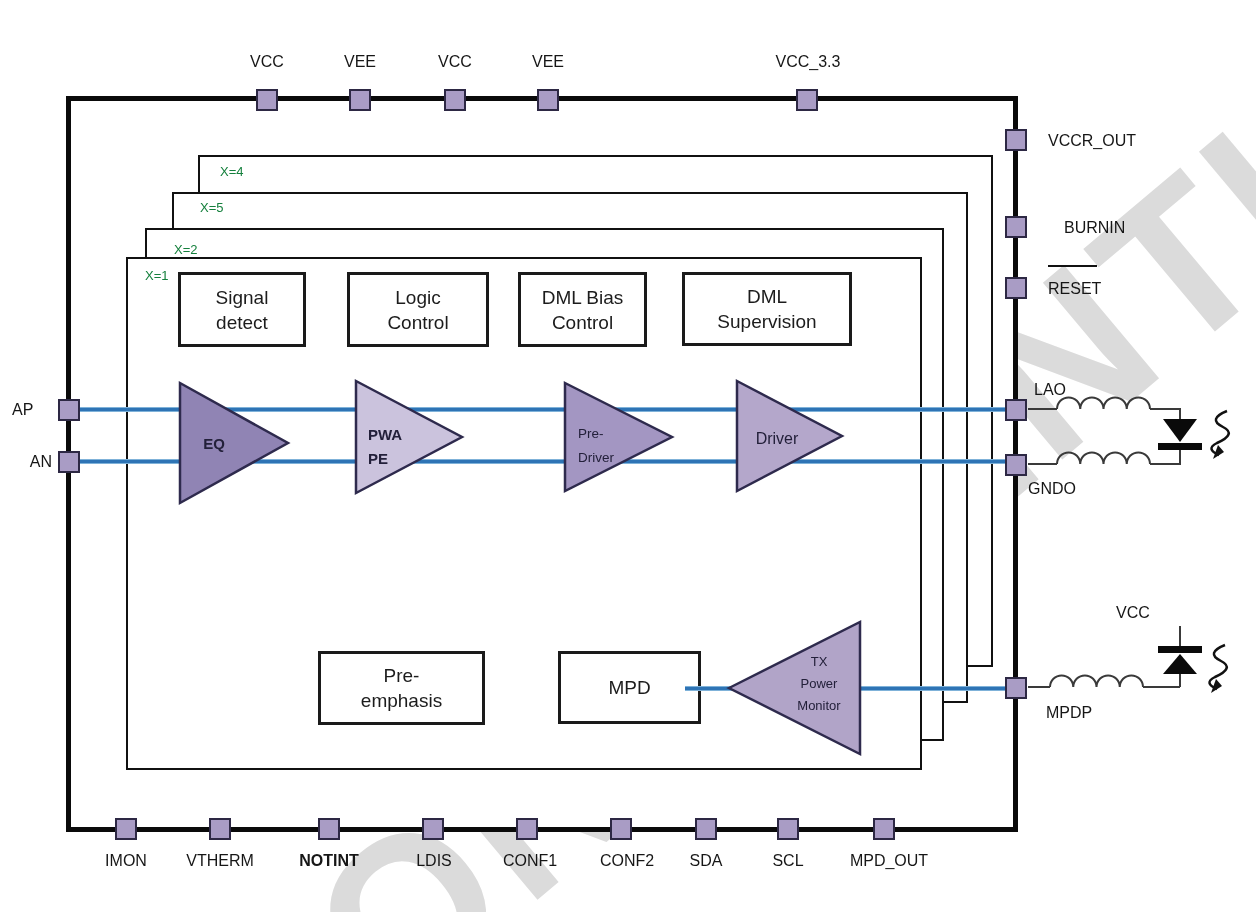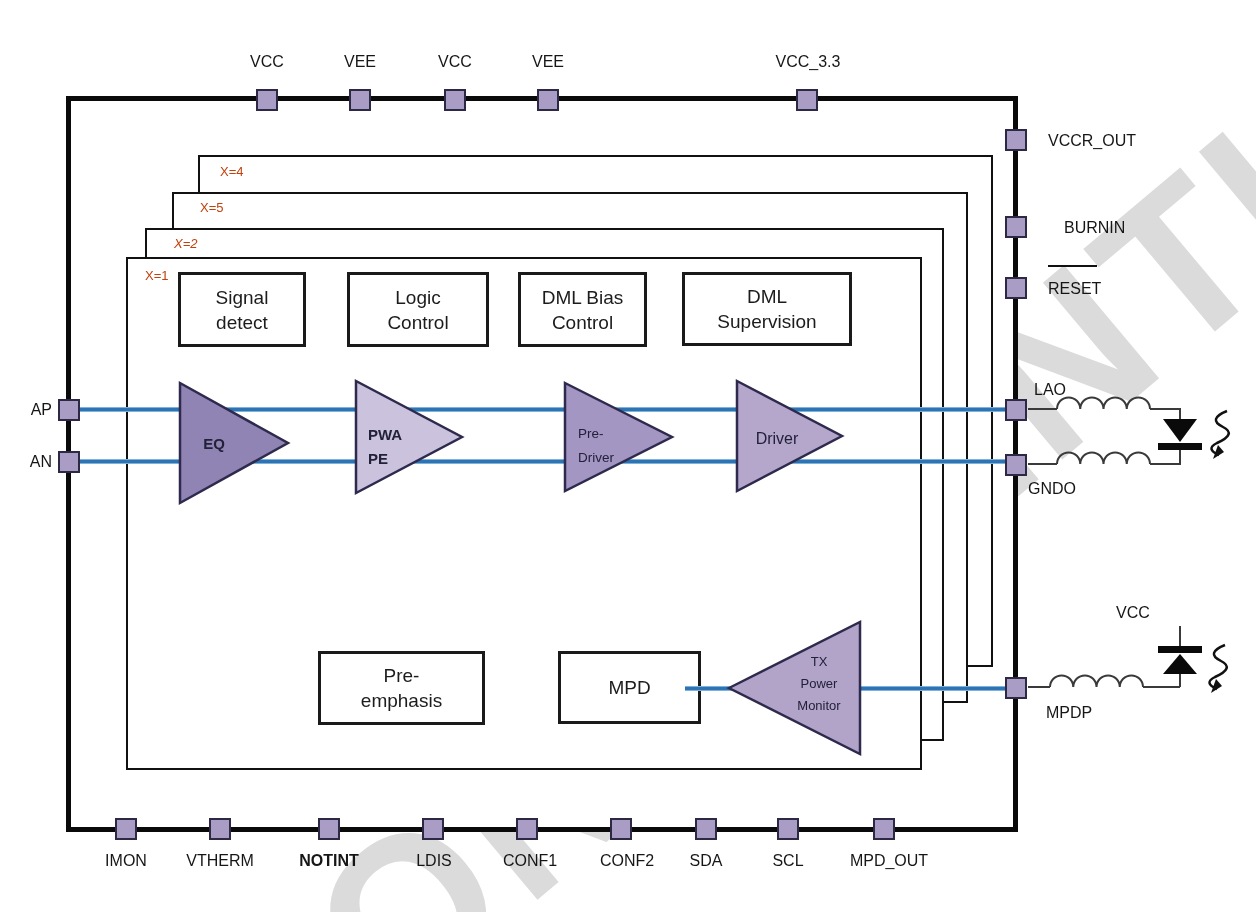--- a/index.html
+++ b/index.html
@@ -12,21 +12,21 @@
              font-size:215px;font-weight:600;letter-spacing:8px;color:#dbdbdb;
              transform:rotate(-40deg);transform-origin:0 0;white-space:nowrap;
              font-family:"Liberation Sans",sans-serif;}
 
   
   .chip-body{left:66px;top:96px;width:952px;height:736px;border:5px solid #0a0a0a;
              background:#ffffff;z-index:1;}
 
   
   .ch-box{border:2px solid #111;background:#ffffff;z-index:2;}
-  .ch-label{z-index:3;font-size:13px;color:#c2410c;}
+  .ch-label{z-index:3;font-size:13px;color:#15803d;}
 
   
   .fbox{border:3px solid #1a1a1a;background:#fff;z-index:3;display:flex;flex-direction:column;
         align-items:center;justify-content:center;text-align:center;
         font-size:19px;line-height:25px;color:#1c1c1c;}
 
   
   .bline{height:5px;z-index:4;
          background:linear-gradient(to bottom,#7fb2d9 0 1px,#2e74b5 1px 4px,#7fb2d9 4px 5px);}
 
@@ -51,21 +51,21 @@
 
   <div class="abs chip-body"></div>
 
   <div class="abs ch-box" style="left:198px;top:155px;width:795px;height:512px;"></div>
   <div class="abs ch-box" style="left:172px;top:192px;width:796px;height:511px;"></div>
   <div class="abs ch-box" style="left:145px;top:228px;width:799px;height:513px;"></div>
   <div class="abs ch-box" style="left:126px;top:257px;width:796px;height:513px;"></div>
 
   <div class="abs ch-label" style="left:220px;top:164px;">X=4</div>
   <div class="abs ch-label" style="left:200px;top:200px;">X=5</div>
-  <div class="abs ch-label" style="left:174px;top:236px;font-style:italic;">X=2</div>
+  <div class="abs ch-label" style="left:174px;top:242px;">X=2</div>
   <div class="abs ch-label" style="left:134px;top:268px;margin-left:11px;">X=1</div>
 
   <div class="abs fbox" style="left:178px;top:272px;width:128px;height:75px;">
     <span>Signal</span>
     <span>detect</span>
   </div>
   <div class="abs fbox" style="left:347px;top:272px;width:142px;height:75px;">
     <span>Logic</span>
     <span>Control</span>
   </div>
@@ -165,21 +165,21 @@
   <div class="abs overline" style="left:1048px;top:265px;width:49px;"></div>
   <div class="abs plab" style="left:1048px;top:280px;">RESET</div>
   <div class="abs plab" style="left:1034px;top:381px;">LAO</div>
   <div class="abs plab" style="left:1028px;top:480px;">GNDO</div>
   <div class="abs plab" style="left:1046px;top:704px;">MPDP</div>
 
   <div class="abs plab cent" style="left:1103px;top:604px;width:60px;">VCC</div>
 
   <div class="abs pin" style="left:58px;top:399px;"></div>
   <div class="abs pin" style="left:58px;top:451px;"></div>
-  <div class="abs plab" style="left:12px;top:401px;width:40px;text-align:right;">AP</div>
+  <div class="abs plab" style="left:12px;top:401px;width:40px;">AP</div>
   <div class="abs plab" style="left:12px;top:453px;width:40px;text-align:right;">AN</div>
 
   <div class="abs pin" style="left:115px;top:818px;"></div>
   <div class="abs pin" style="left:209px;top:818px;"></div>
   <div class="abs pin" style="left:318px;top:818px;"></div>
   <div class="abs pin" style="left:422px;top:818px;"></div>
   <div class="abs pin" style="left:516px;top:818px;"></div>
   <div class="abs pin" style="left:610px;top:818px;"></div>
   <div class="abs pin" style="left:695px;top:818px;"></div>
   <div class="abs pin" style="left:777px;top:818px;"></div>

